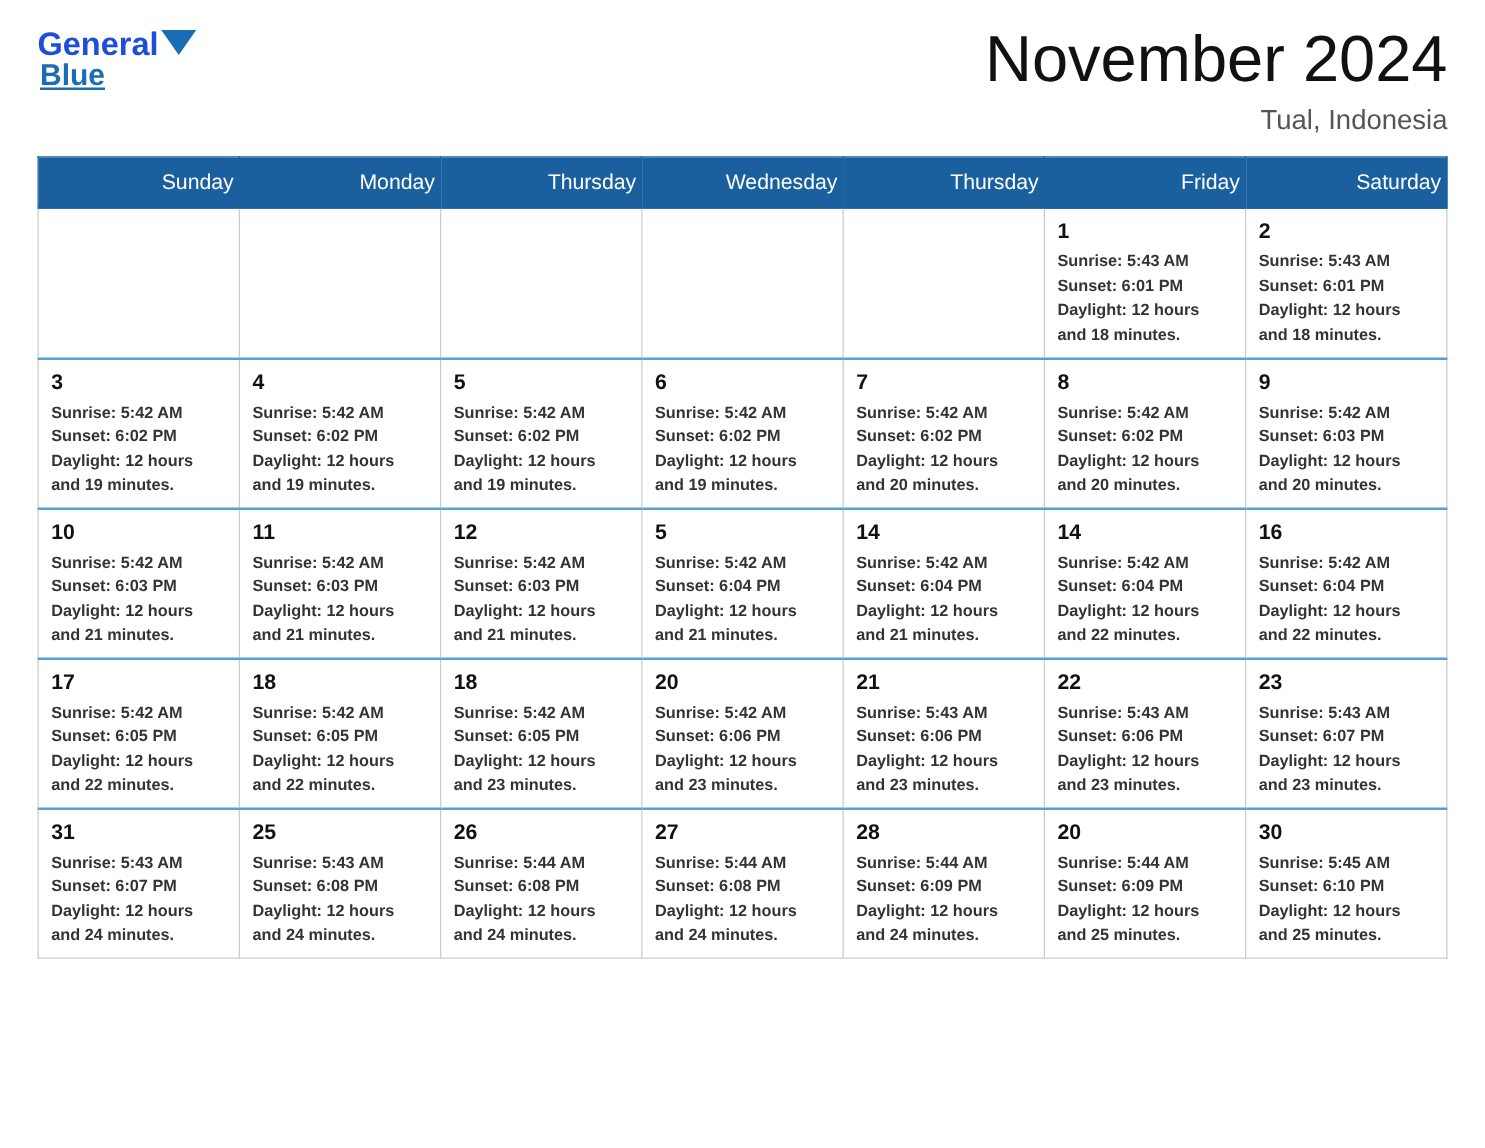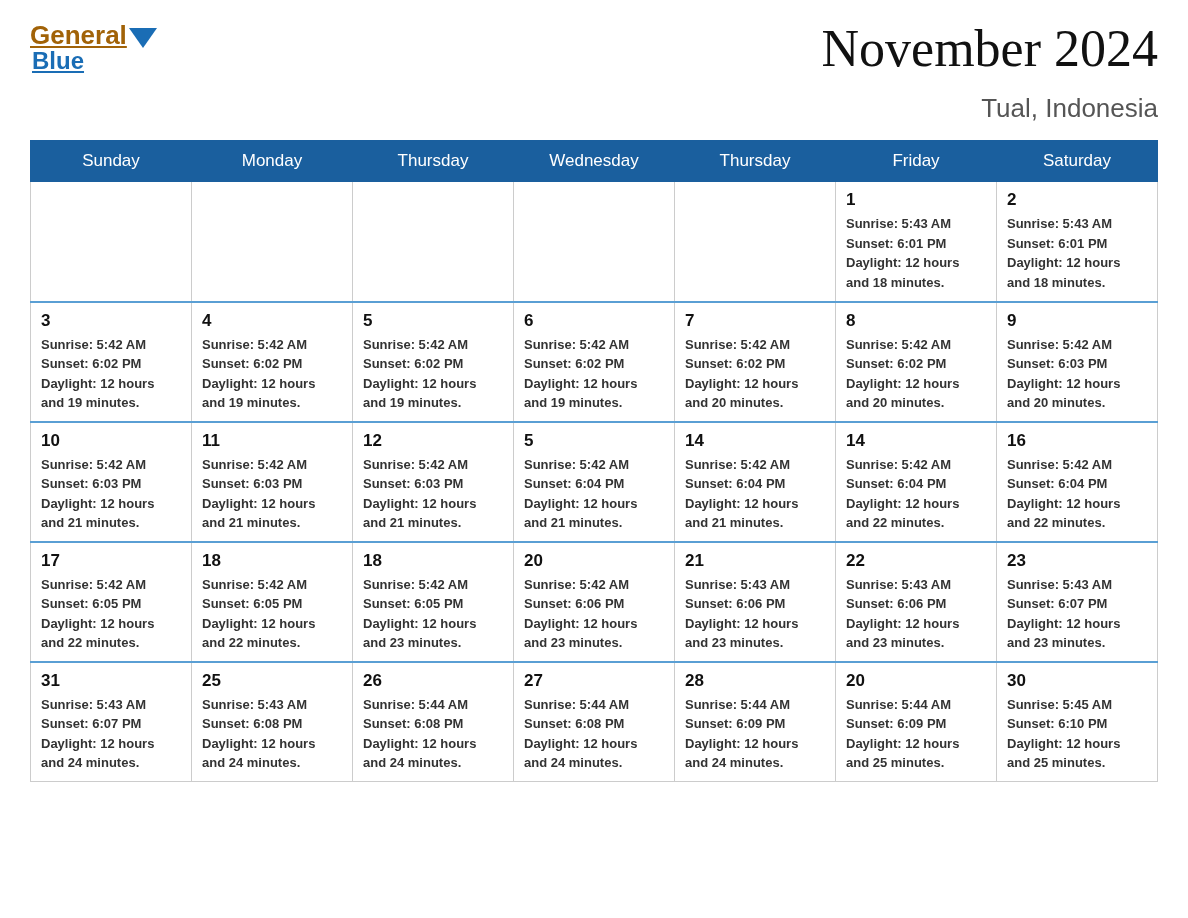--- a/index.html
+++ b/index.html
@@ -17,25 +17,23 @@
       align-items: flex-start;
       margin-bottom: 16px;
     }
     .logo {
       display: flex;
       flex-direction: column;
       align-items: flex-start;
     }
     .logo-top {
       display: flex;
-      align-items: center;
       font-size: 26px;
       font-weight: bold;
-      color: #a16207;
-      text-decoration: underline;
+      color: #1d4ed8;
     }
     .logo-triangle {
       width: 0;
       height: 0;
       border-left: 14px solid transparent;
       border-right: 14px solid transparent;
       border-top: 20px solid #1a6db5;
       display: inline-block;
       margin-left: 2px;
       margin-top: 4px;
@@ -49,40 +47,39 @@
       text-decoration: underline;
     }
     .title-area {
       text-align: right;
     }
     .main-title {
       font-size: 52px;
       font-weight: normal;
       color: #111;
       line-height: 1.1;
-      font-family: Liberation Serif, serif;
     }
     .subtitle {
-      font-size: 26px;
+      font-size: 22px;
       color: #555;
-      margin-top: 16px;
+      margin-top: 6px;
     }
     .calendar {
       width: 100%;
       border-collapse: collapse;
       border: 1px solid #aaa;
     }
     .calendar th {
       background: #1a5f9e;
       color: #fff;
       font-size: 17px;
       font-weight: normal;
-      padding: 10px 23px;
+      padding: 10px 4px;
       border: 1px solid #1a5f9e;
-      text-align: center;
+      text-align: right;
     }
     .calendar td {
       vertical-align: top;
       padding: 8px 10px;
       border: 1px solid #ccc;
       width: 14.28%;
       min-height: 110px;
       height: 120px;
     }
     .calendar td.empty {

